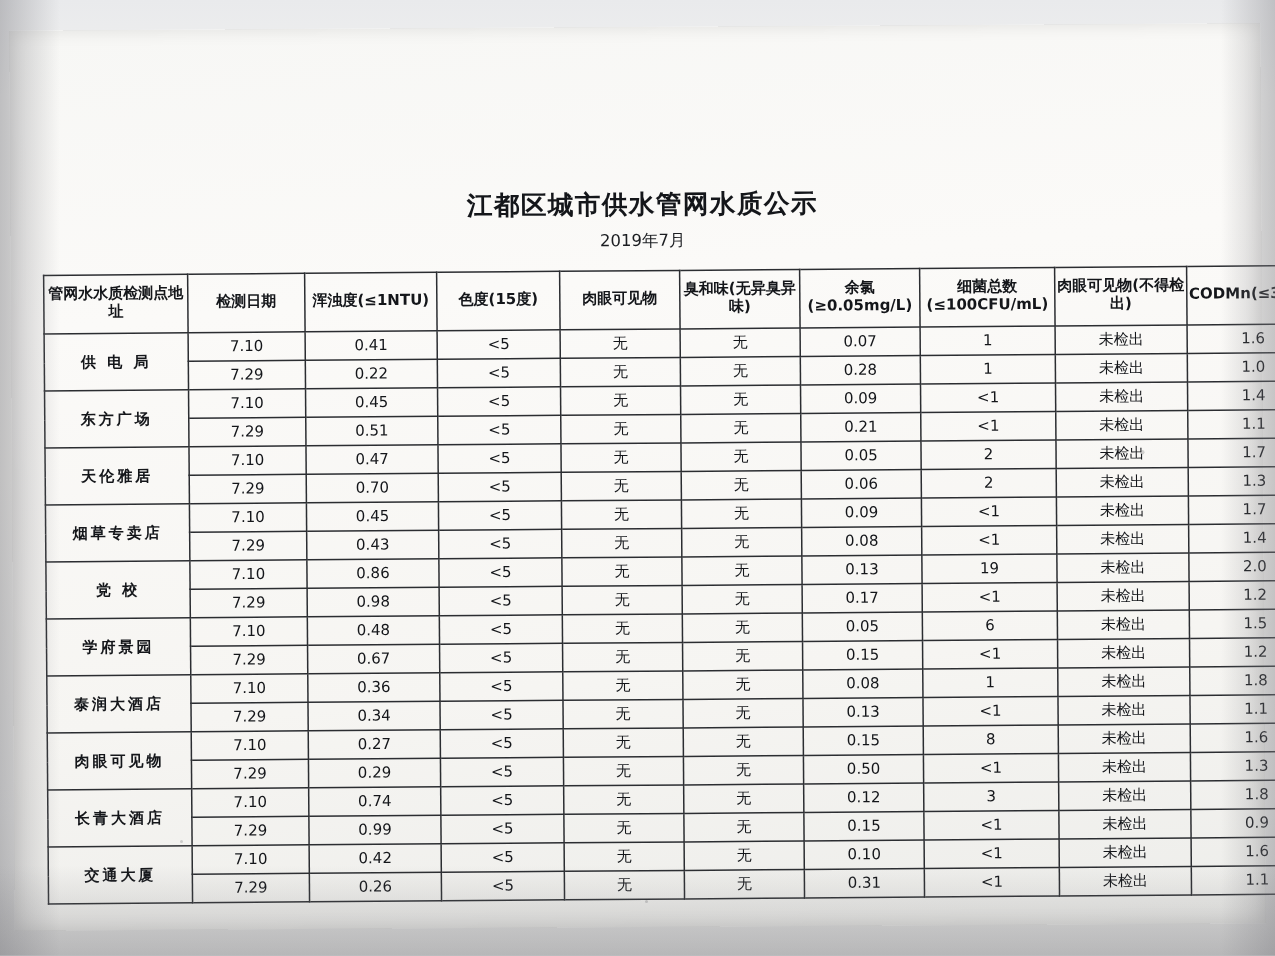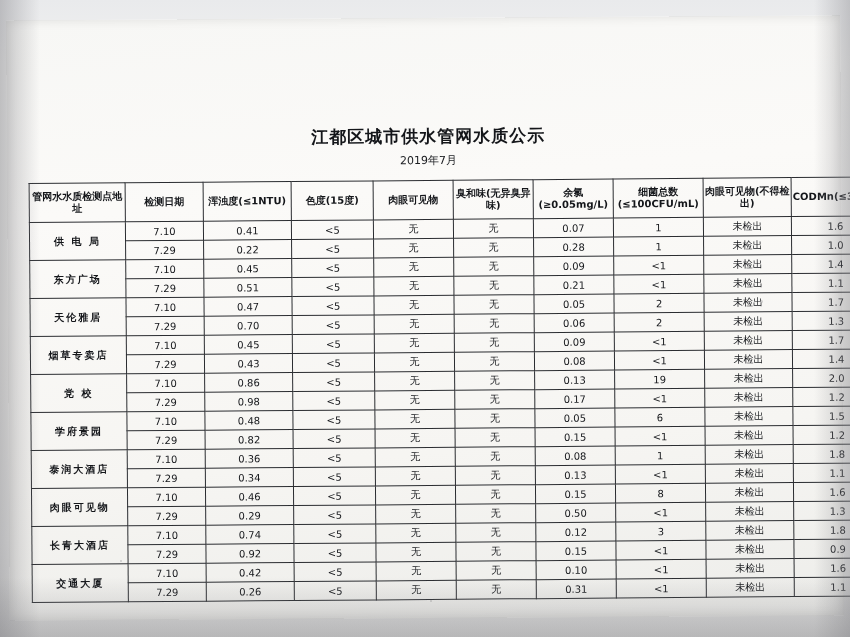--- a/index.html
+++ b/index.html
@@ -292,21 +292,21 @@
             <td class="num">&lt;5</td>
             <td class="hanzi">无</td>
             <td class="hanzi">无</td>
             <td class="num">0.05</td>
             <td class="num">6</td>
             <td class="hanzi">未检出</td>
             <td class="num">1.5</td>
           </tr>
           <tr>
             <td class="num">7.29</td>
-            <td class="num">0.82</td>
+            <td class="num">0.67</td>
             <td class="num">&lt;5</td>
             <td class="hanzi">无</td>
             <td class="hanzi">无</td>
             <td class="num">0.15</td>
             <td class="num">&lt;1</td>
             <td class="hanzi">未检出</td>
             <td class="num">1.2</td>
           </tr>
           <tr>
             <td class="site" rowspan="2">泰润大酒店</td>
@@ -327,21 +327,21 @@
             <td class="hanzi">无</td>
             <td class="hanzi">无</td>
             <td class="num">0.13</td>
             <td class="num">&lt;1</td>
             <td class="hanzi">未检出</td>
             <td class="num">1.1</td>
           </tr>
           <tr>
             <td class="site" rowspan="2">肉眼可见物</td>
             <td class="num">7.10</td>
-            <td class="num">0.46</td>
+            <td class="num">0.27</td>
             <td class="num">&lt;5</td>
             <td class="hanzi">无</td>
             <td class="hanzi">无</td>
             <td class="num">0.15</td>
             <td class="num">8</td>
             <td class="hanzi">未检出</td>
             <td class="num">1.6</td>
           </tr>
           <tr>
             <td class="num">7.29</td>
@@ -361,21 +361,21 @@
             <td class="num">&lt;5</td>
             <td class="hanzi">无</td>
             <td class="hanzi">无</td>
             <td class="num">0.12</td>
             <td class="num">3</td>
             <td class="hanzi">未检出</td>
             <td class="num">1.8</td>
           </tr>
           <tr>
             <td class="num">7.29</td>
-            <td class="num">0.92</td>
+            <td class="num">0.99</td>
             <td class="num">&lt;5</td>
             <td class="hanzi">无</td>
             <td class="hanzi">无</td>
             <td class="num">0.15</td>
             <td class="num">&lt;1</td>
             <td class="hanzi">未检出</td>
             <td class="num">0.9</td>
           </tr>
           <tr>
             <td class="site" rowspan="2">交通大厦</td>

